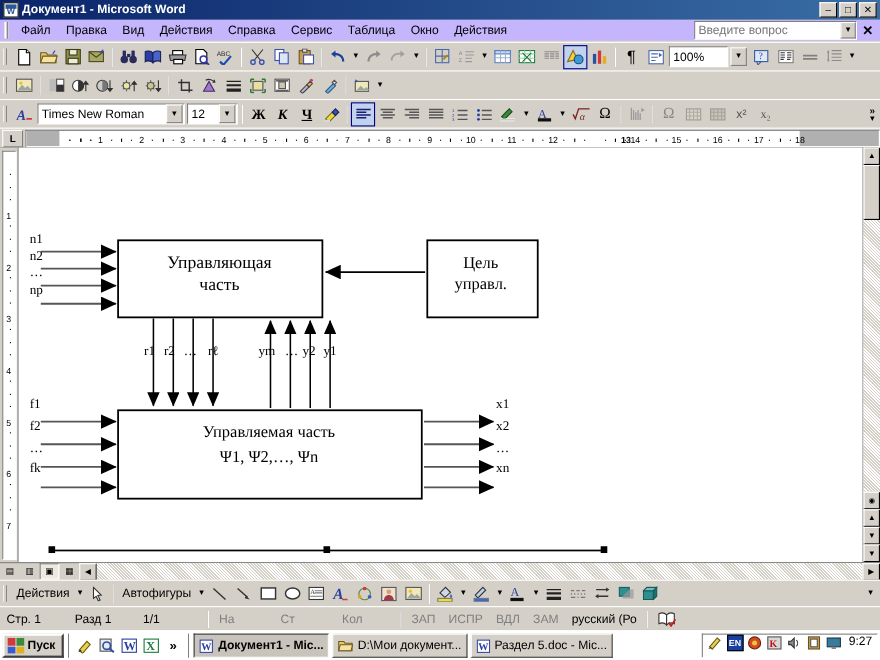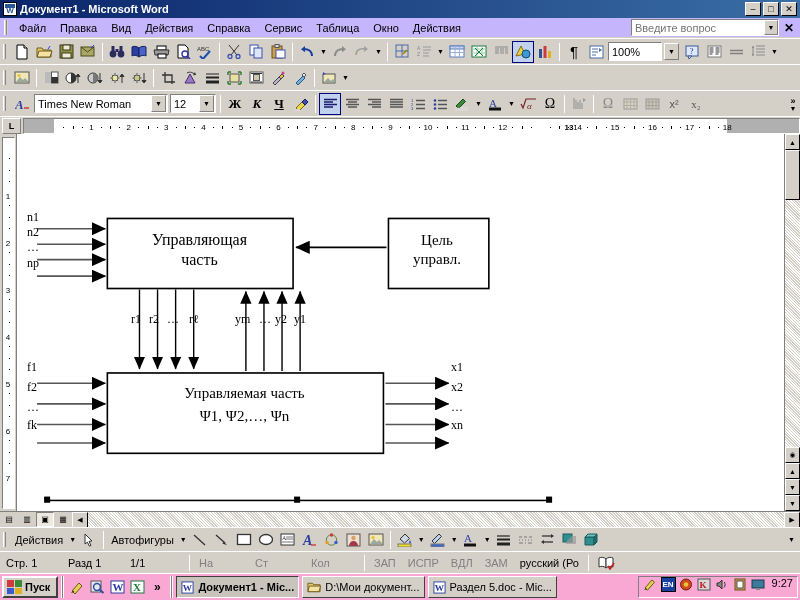--- a/index.html
+++ b/index.html
@@ -131,21 +131,21 @@
   .dlabel { font-size:11px; padding:0 4px; white-space:nowrap; }
 
   
   .statusbar { height:22px; display:flex; align-items:center; background:#d4d0c8;
                border-top:1px solid #fff; flex:0 0 22px; font-size:11px; }
   .sfield { padding:0 6px; white-space:nowrap; }
   .sfield.dim { color:#808080; }
   .sdiv { width:1px; height:16px; background:#808080; border-right:1px solid #fff; margin:0 3px; }
 
   
-  .taskbar { height:27px; background:#f9a8d4; border-top:1px solid #fff; display:flex;
+  .taskbar { height:27px; background:#ffffff; border-top:1px solid #fff; display:flex;
              align-items:center; flex:0 0 27px; padding:0 2px; }
   .start {
     height:22px; display:flex; align-items:center; gap:3px; padding:0 6px 0 3px;
     background:#d4d0c8; border:2px solid; border-color:#fff #404040 #404040 #fff;
     font-weight:bold; font-size:11px;
   }
   .startlogo { width:15px; height:14px; display:grid; grid-template-columns:1fr 1fr; grid-template-rows:1fr 1fr; gap:1px; }
   .startlogo i { display:block; }
   .tdiv { width:3px; height:22px; margin:0 3px;
           background:linear-gradient(to right,#fff 0 1px,#808080 1px 2px,#fff 2px 3px); }

